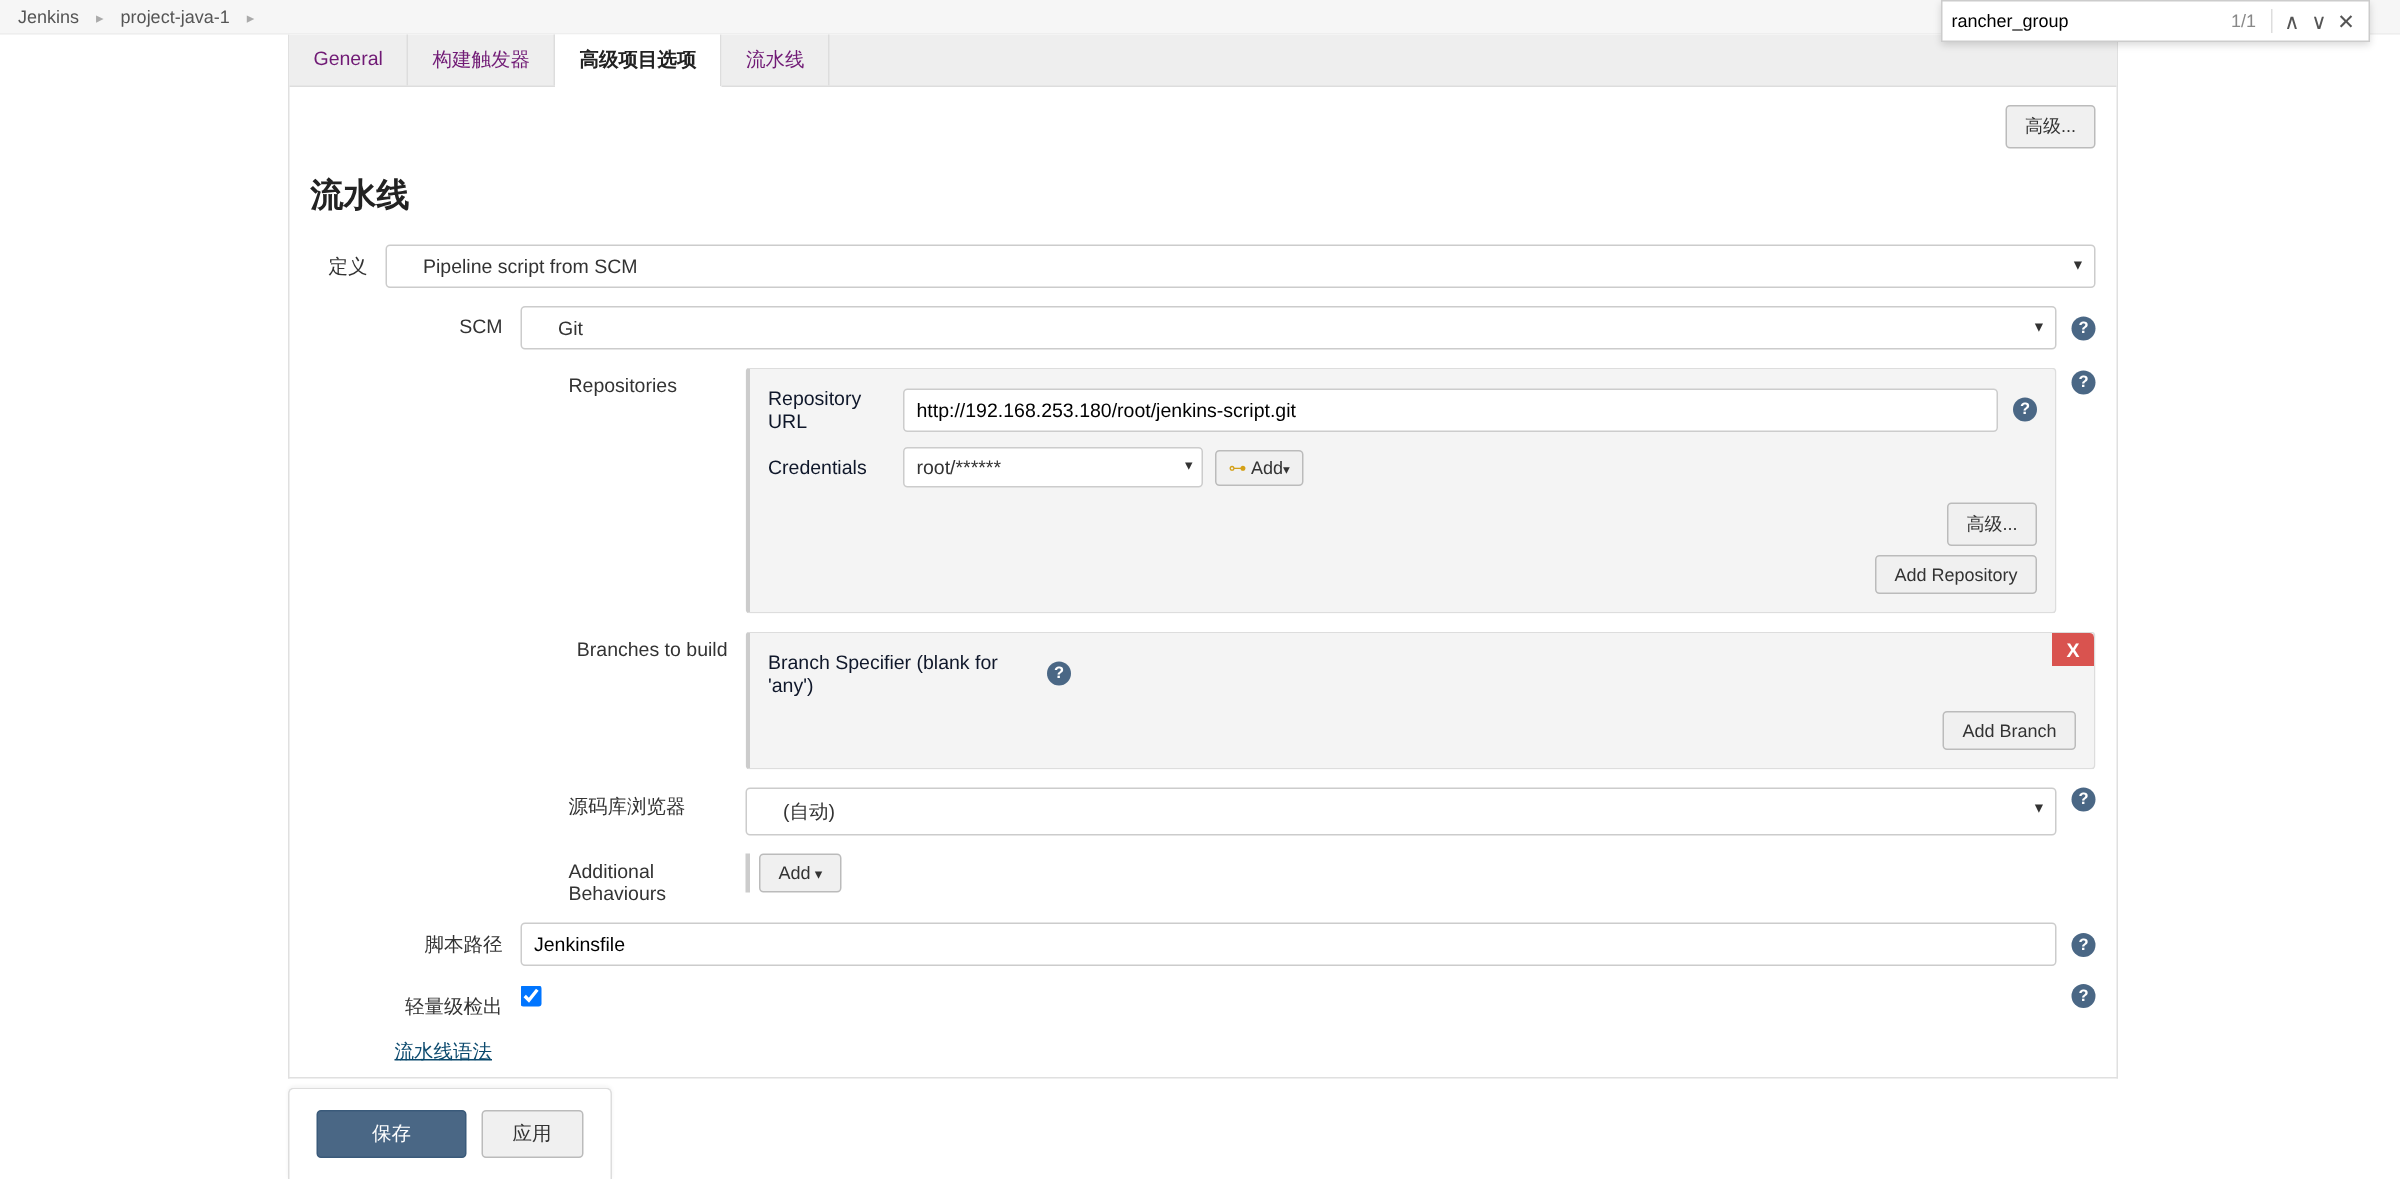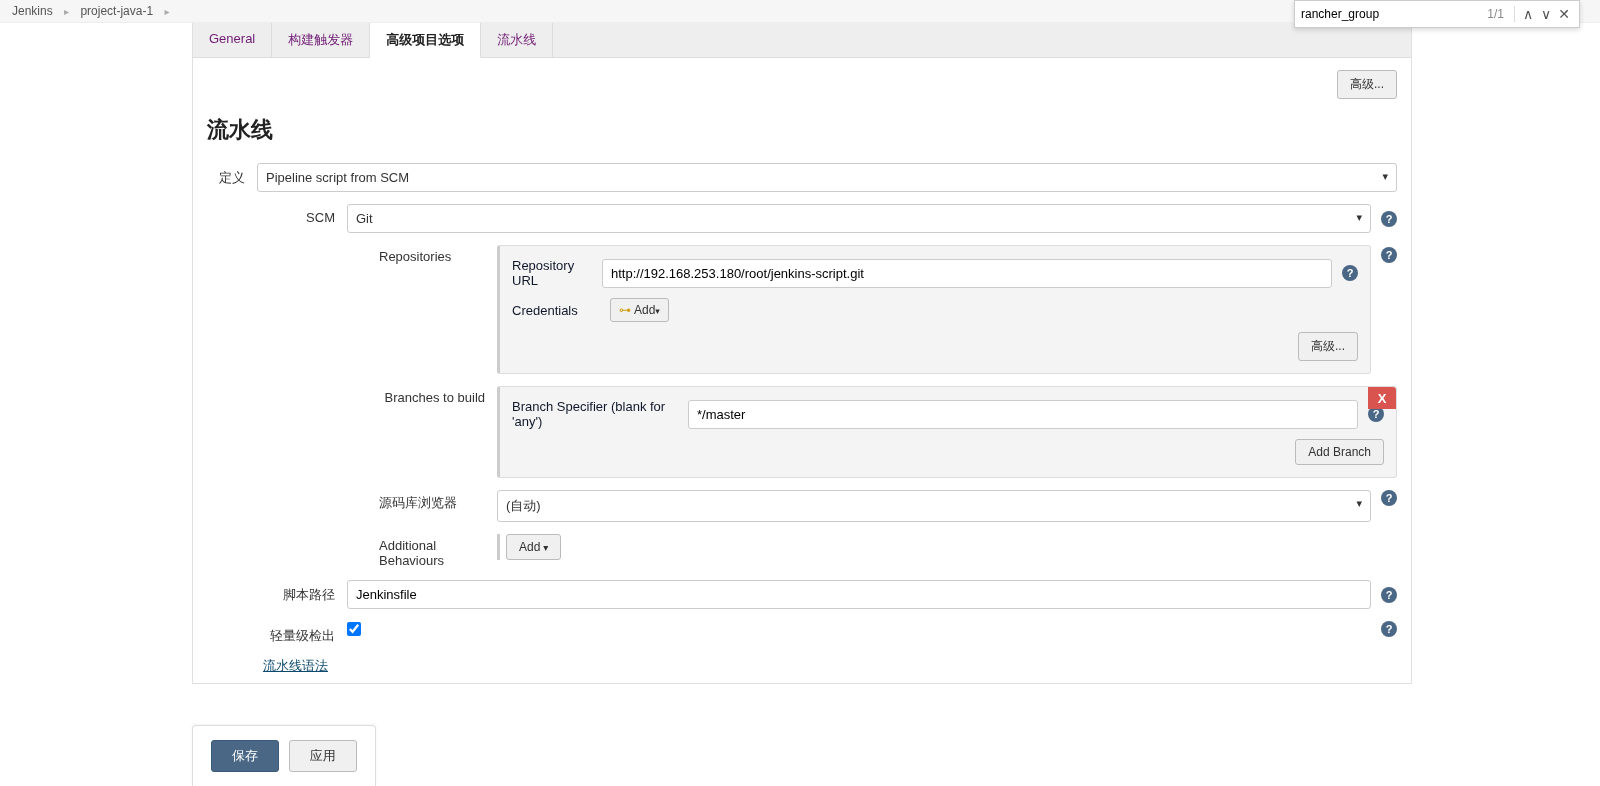--- a/index.html
+++ b/index.html
@@ -18,21 +18,21 @@
     .content { padding: 12px 14px 8px 14px; }
     
     .adv-row { display:flex; justify-content:flex-end; margin-bottom:16px; }
     
     .section-title { font-size: 22px; font-weight: bold; color: #222; margin: 8px 0 18px 0; }
     
     .form-row { display: flex; align-items: flex-start; margin-bottom: 12px; }
     .form-label { width: 140px; text-align: right; padding-right: 12px; padding-top: 6px; font-size: 13px; color: #333; }
     .form-control-wrap { flex: 1; display: flex; align-items: center; }
     
-    .select-box { flex: 1; border: 1px solid #ccc; border-radius: 3px; padding: 6px 8px; font-size: 13px; background: #fff; position: relative; cursor: pointer; }
+    .select-box { flex: 1; border: 1px solid #ccc; border-radius: 3px; padding: 6px 24px; font-size: 13px; background: #fff; position: relative; cursor: pointer; }
     .select-box::after { content: "▾"; position: absolute; right: 8px; top: 6px; font-size: 11px; color: #333; }
     
     .text-input { flex:1; border: 1px solid #ccc; border-radius: 3px; padding: 6px 8px; font-size: 13px; background:#fff; }
     
     .help-icon { width: 16px; height: 16px; border-radius: 50%; background: #4a6785; color: #fff; font-size: 11px; font-weight: bold; display: inline-flex; align-items: center; justify-content: center; margin-left: 10px; cursor: pointer; flex-shrink: 0; }
     
     .indent-row { display:flex; align-items:flex-start; margin-bottom: 12px; }
     .indent-label { width: 290px; text-align:right; padding-right:12px; padding-top:4px; font-size:13px; }
     .indent-body { flex:1; display:flex; align-items:flex-start; }
     
@@ -44,21 +44,21 @@
     .btn.small { padding:4px 8px; }
     .btn-row-right { display:flex; justify-content:flex-end; gap:6px; margin-top:6px; }
     
     .close-x { position:absolute; top:0; right:0; width:28px; height:22px; background:#d9534f; color:#fff; font-size:13px; font-weight:bold; display:flex; align-items:center; justify-content:center; cursor:pointer; border-radius:0 3px 0 0; }
     
     .key-icon { color:#d4a017; font-size:12px; margin-right:3px; }
     
     .link { color:#0c4a6e; text-decoration:underline; cursor:pointer; font-size:13px; }
     
     .footer-buttons { position:fixed; left:192px; bottom:0; background:#fff; border:1px solid #ddd; border-bottom:none; border-radius:4px 4px 0 0; padding:14px 18px; box-shadow:0 -1px 3px rgba(0,0,0,0.05); }
-    .btn-primary { background:#4a6785; color:#fff; border:1px solid #3a5a7a; padding:6px 20px; font-size:13px; border-radius:3px; cursor:pointer; margin-right:6px; }
+    .btn-primary { background:#4a6785; color:#fff; border:1px solid #3a5a7a; padding:6px 36px; font-size:13px; border-radius:3px; cursor:pointer; margin-right:6px; }
     .btn-secondary { background:#f0f0f0; color:#333; border:1px solid #bbb; padding:6px 20px; font-size:13px; border-radius:3px; cursor:pointer; }
     
     .find-bar { position:fixed; top:0; right:20px; width:286px; height:28px; background:#fff; border:1px solid #ccc; box-shadow:0 2px 5px rgba(0,0,0,0.15); display:flex; align-items:center; padding:0 6px; font-size:12px; }
     .find-bar input { border:none; outline:none; flex:1; font-size:12px; }
     .find-bar .count { color:#888; margin:0 6px; }
     .find-bar .ficon { width:18px; text-align:center; color:#555; cursor:pointer; font-size:14px; }
     .find-bar .divider { width:1px; height:16px; background:#ddd; margin:0 4px; }
     
     input[type="checkbox"] { width:14px; height:14px; cursor:pointer; }
     
@@ -113,38 +113,41 @@
       <div class="indent-label" style="width:290px;text-align:left;padding-left:172px;">Repositories</div>
       <div class="indent-body">
         <div class="panel">
           <div class="panel-inner-row">
             <div class="panel-label" style="width:90px;">Repository URL</div>
             <input class="text-input" value="http://192.168.253.180/root/jenkins-script.git" style="">
             <span class="help-icon">?</span>
           </div>
           <div class="panel-inner-row">
             <div class="panel-label" style="width:90px;">Credentials</div>
+            <div class="cred-select">root/******</div>
             <span class="btn small" style="margin-left:8px;"><span class="key-icon">⊶</span><span>Add</span><span style="font-size:9px;">▾</span></span>
           </div>
           <div class="btn-row-right">
             <span class="btn">高级...</span>
+          </div>
+          <div class="btn-row-right">
+            <span class="btn">Add Repository</span>
           </div>
         </div>
         <span class="help-icon" style="margin-top:2px;">?</span>
       </div>
     </div>
 
     <div class="indent-row">
       <div class="indent-label" style="width:290px;text-align:right;padding-left:172px;">Branches to build</div>
       <div class="indent-body">
         <div class="panel">
           <div class="close-x">X</div>
           <div class="panel-inner-row">
             <div class="panel-label" style="width:176px;">Branch Specifier (blank for 'any')</div>
-            <input class="text-input" value="*/master" style="">
             <span class="help-icon">?</span>
           </div>
           <div class="btn-row-right">
             <span class="btn">Add Branch</span>
           </div>
         </div>
       </div>
     </div>
 
     <div class="indent-row">

